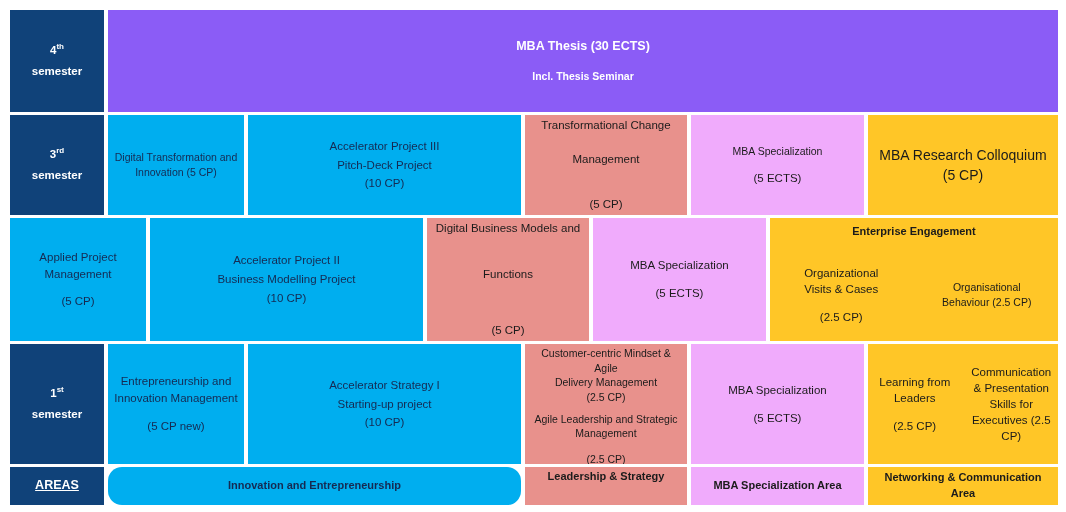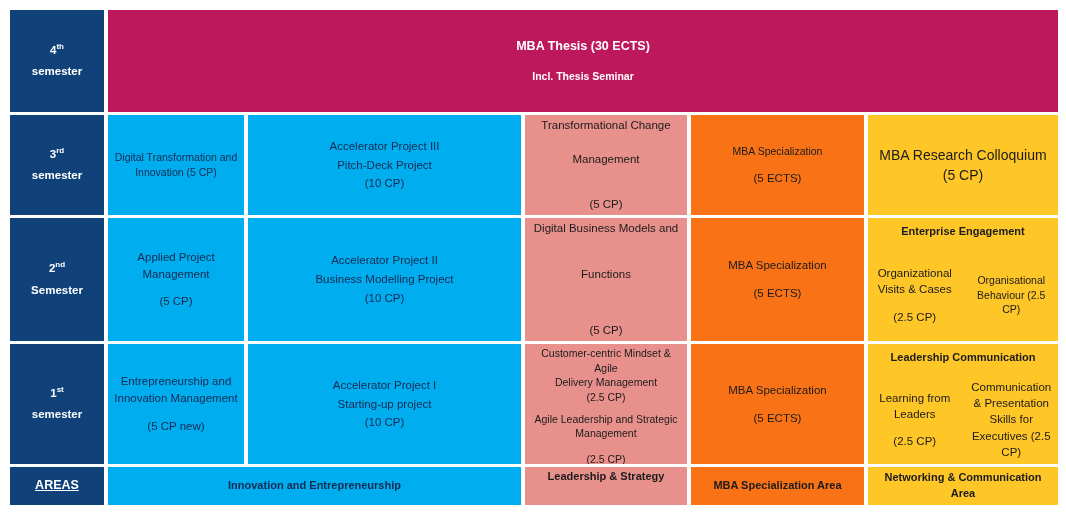--- a/index.html
+++ b/index.html
@@ -49,24 +49,24 @@
     line-height: 1.9;
   }
   .sem-label sup { font-size: 8px; vertical-align: super; }
 
   .c-col1 { flex: 0 0 136px; }
   .c-col2 { flex: 0 0 273px; }
   .c-col3 { flex: 0 0 162px; justify-content: space-between; }
   .c-col4 { flex: 0 0 173px; }
   .c-col5 { flex: 1 1 auto; }
 
-  .navy   { background: #be185d; color: #ffffff; text-align: right; }
+  .navy   { background: #8b5cf6; color: #ffffff; text-align: right; }
   .cyan   { background: #00AEEF; color: #152a52; }
   .salmon { background: #E8918C; color: #1b1b1b; }
-  .green  { background: #f97316; color: #1b1b1b; }
+  .green  { background: #f0abfc; color: #1b1b1b; }
   .gold   { background: #FFC627; color: #1b1b1b; }
 
   .thesis-title { font-size: 12.5px; font-weight: bold; margin-bottom: 14px; }
   .thesis-sub   { font-size: 10.5px; font-weight: bold; }
 
   .t-sm   { font-size: 10.5px; }
   .t-md   { font-size: 11.5px; }
   .t-xl   { font-size: 14px; }
   .gap-line { margin-top: 2px; }
   .gap-line-sm { margin-top: 11px; }
@@ -143,24 +143,20 @@
         <div class="t-md gap-line-sm">(5 ECTS)</div>
       </div>
 
       <div class="cell gold c-col5">
         <div class="t-xl">MBA Research Colloquium</div>
         <div class="t-xl">(5 CP)</div>
       </div>
     </div>
 
     <div class="row row-sem2">
-      <div class="cell sem-label">
-        <div><span>2</span><sup>nd</sup></div>
-        <div>Semester</div>
-      </div>
 
       <div class="cell cyan c-col1">
         <div class="t-md">Applied Project</div>
         <div class="t-md">Management</div>
         <div class="t-md gap-line-sm">(5 CP)</div>
       </div>
 
       <div class="cell cyan c-col2">
         <div class="t-md">Accelerator Project II</div>
         <div class="t-md gap-line">Business Modelling Project</div>
@@ -200,21 +196,21 @@
         <div>semester</div>
       </div>
 
       <div class="cell cyan c-col1">
         <div class="t-md">Entrepreneurship and</div>
         <div class="t-md">Innovation Management</div>
         <div class="t-md gap-line-sm">(5 CP new)</div>
       </div>
 
       <div class="cell cyan c-col2">
-        <div class="t-md">Accelerator Project I</div>
+        <div class="t-md">Accelerator Strategy I</div>
         <div class="t-md gap-line">Starting-up project</div>
         <div class="t-md gap-line">(10 CP)</div>
       </div>
 
       <div class="cell salmon c-col3 vstack" style="padding:0;">
         <div class="sub salmon" style="flex:0 0 57px;">
           <div class="t-sm">Customer-centric Mindset &amp;</div>
           <div class="t-sm">Agile</div>
           <div class="t-sm">Delivery Management</div>
           <div class="t-sm">(2.5 CP)</div>
@@ -225,41 +221,40 @@
           <div class="t-sm gap-line-sm">(2.5 CP)</div>
         </div>
       </div>
 
       <div class="cell green c-col4">
         <div class="t-md">MBA Specialization</div>
         <div class="t-md gap-line-sm">(5 ECTS)</div>
       </div>
 
       <div class="cell gold c-col5 vstack">
-        <div class="sub gold sub-head">Leadership Communication</div>
         <div class="hstack">
           <div class="sub gold half">
             <div class="t-md">Learning from</div>
             <div class="t-md">Leaders</div>
             <div class="t-md gap-line-sm">(2.5 CP)</div>
           </div>
           <div class="sub gold half">
             <div class="t-md">Communication</div>
             <div class="t-md">&amp; Presentation</div>
             <div class="t-md">Skills for</div>
             <div class="t-md">Executives (2.5</div>
             <div class="t-md">CP)</div>
           </div>
         </div>
       </div>
     </div>
 
     <div class="row row-areas">
       <div class="cell sem-label" style="font-size:12.5px;text-decoration:underline;">AREAS</div>
-      <div class="cell cyan" style="flex:0 0 413px;">
+      <div class="cell cyan" style="flex:0 0 413px;border-radius:14px;">
         <div class="areas-text">Innovation and Entrepreneurship</div>
       </div>
       <div class="cell salmon c-col3">
         <div class="areas-text">Leadership &amp; Strategy</div>
       </div>
       <div class="cell green c-col4">
         <div class="areas-text">MBA Specialization Area</div>
       </div>
       <div class="cell gold c-col5">
         <div class="areas-text">Networking &amp; Communication Area</div>

